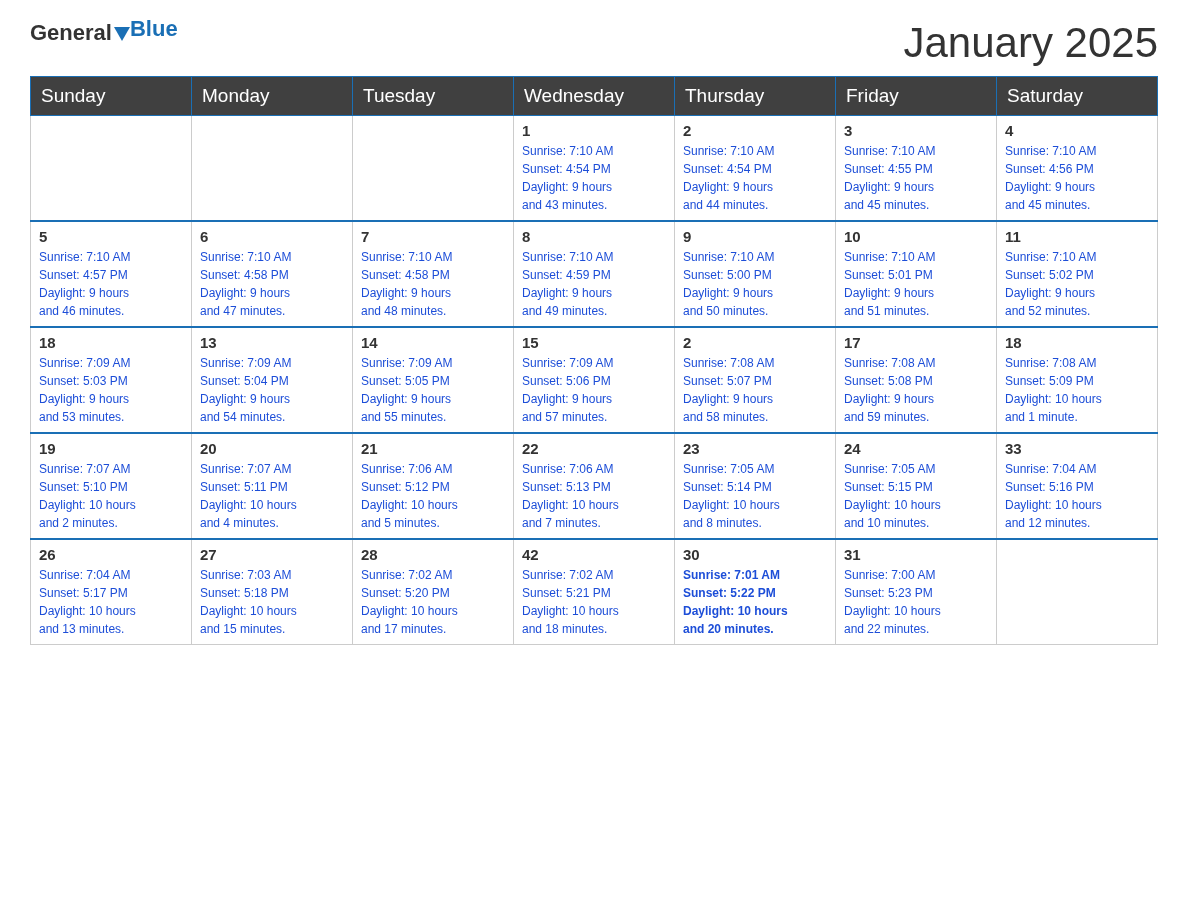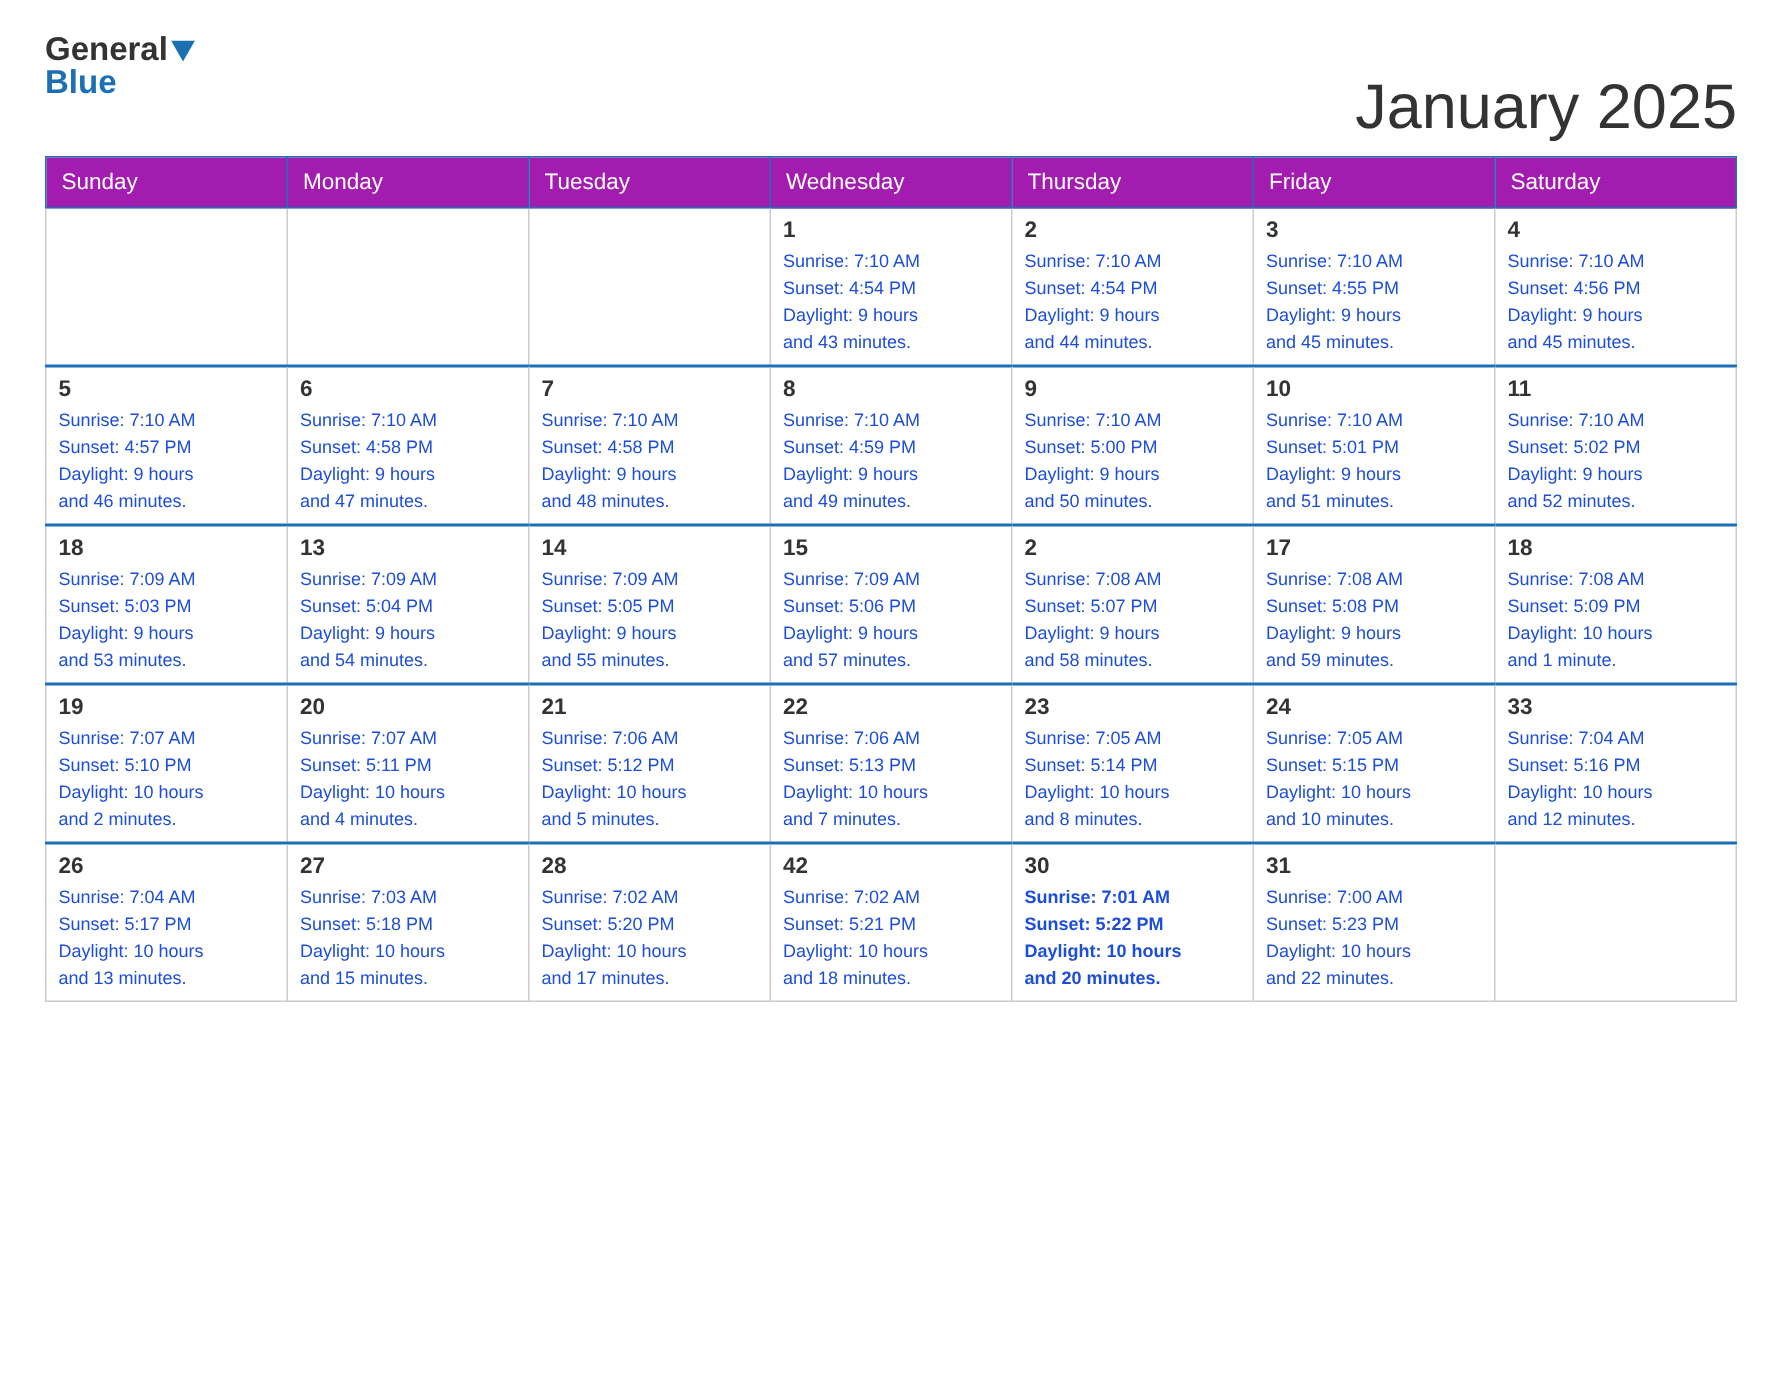--- a/index.html
+++ b/index.html
@@ -22,51 +22,50 @@
       color: #333;
     }
     .logo-text-blue {
       font-size: 22px;
       font-weight: bold;
       color: #1a6fb5;
       text-align: right;
     }
     .logo-container {
       display: flex;
-      flex-direction: column;
+      flex-direction: row;
       align-items: flex-start;
     }
     .logo-top {
       display: flex;
       align-items: center;
     }
     .title-block {
       text-align: right;
-      margin-top: 28px;
     }
     .month-title {
       font-size: 42px;
       font-weight: normal;
       color: #333;
       line-height: 1.1;
     }
     .location-title {
       font-size: 18px;
       color: #333;
       margin-top: 4px;
     }
     .calendar-table {
       width: 100%;
       border-collapse: collapse;
       margin-top: 8px;
     }
     .calendar-table th {
-      background-color: #a21caf;
+      background-color: #404040;
       color: #fff;
-      font-size: 15px;
+      font-size: 19px;
       font-weight: normal;
       padding: 8px 10px;
       text-align: left;
       border: 1px solid #1a6fb5;
     }
     .calendar-table td {
       border: 1px solid #ccc;
       vertical-align: top;
       padding: 6px 8px;
       width: 14.28%;

